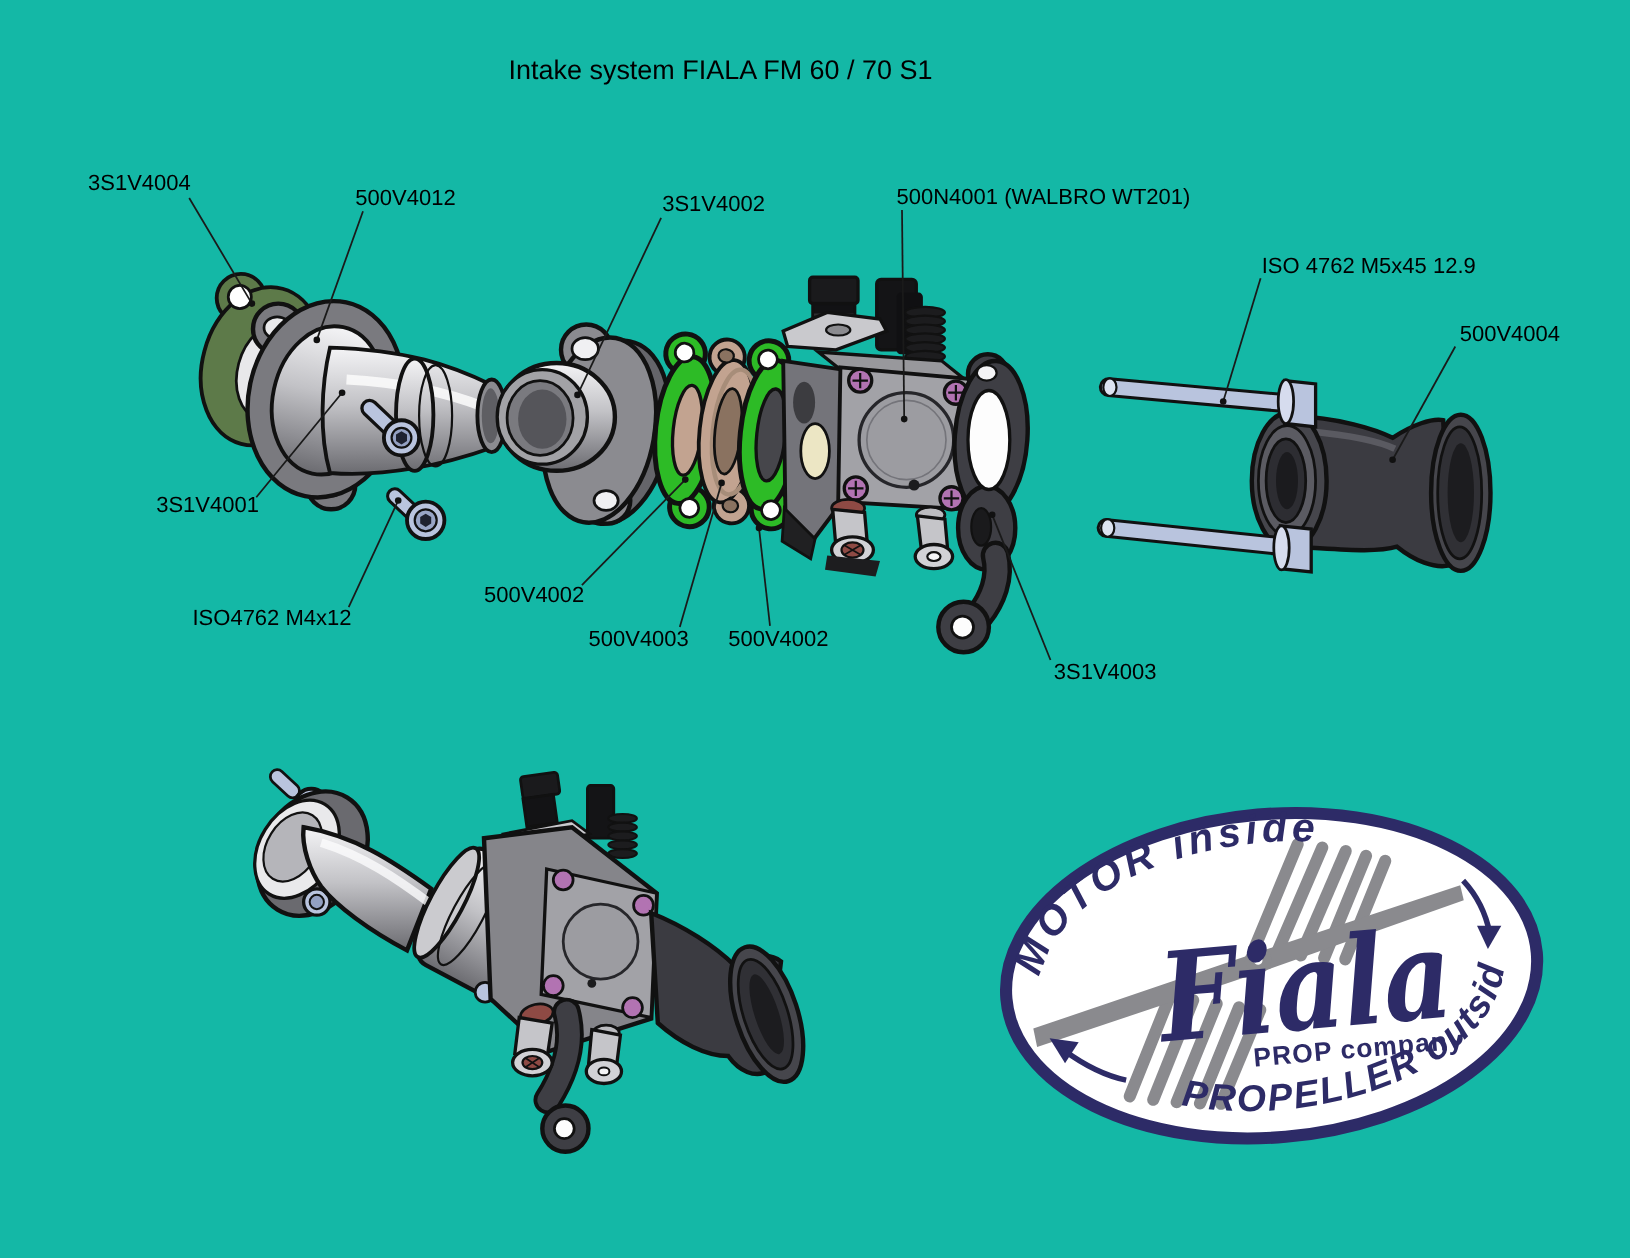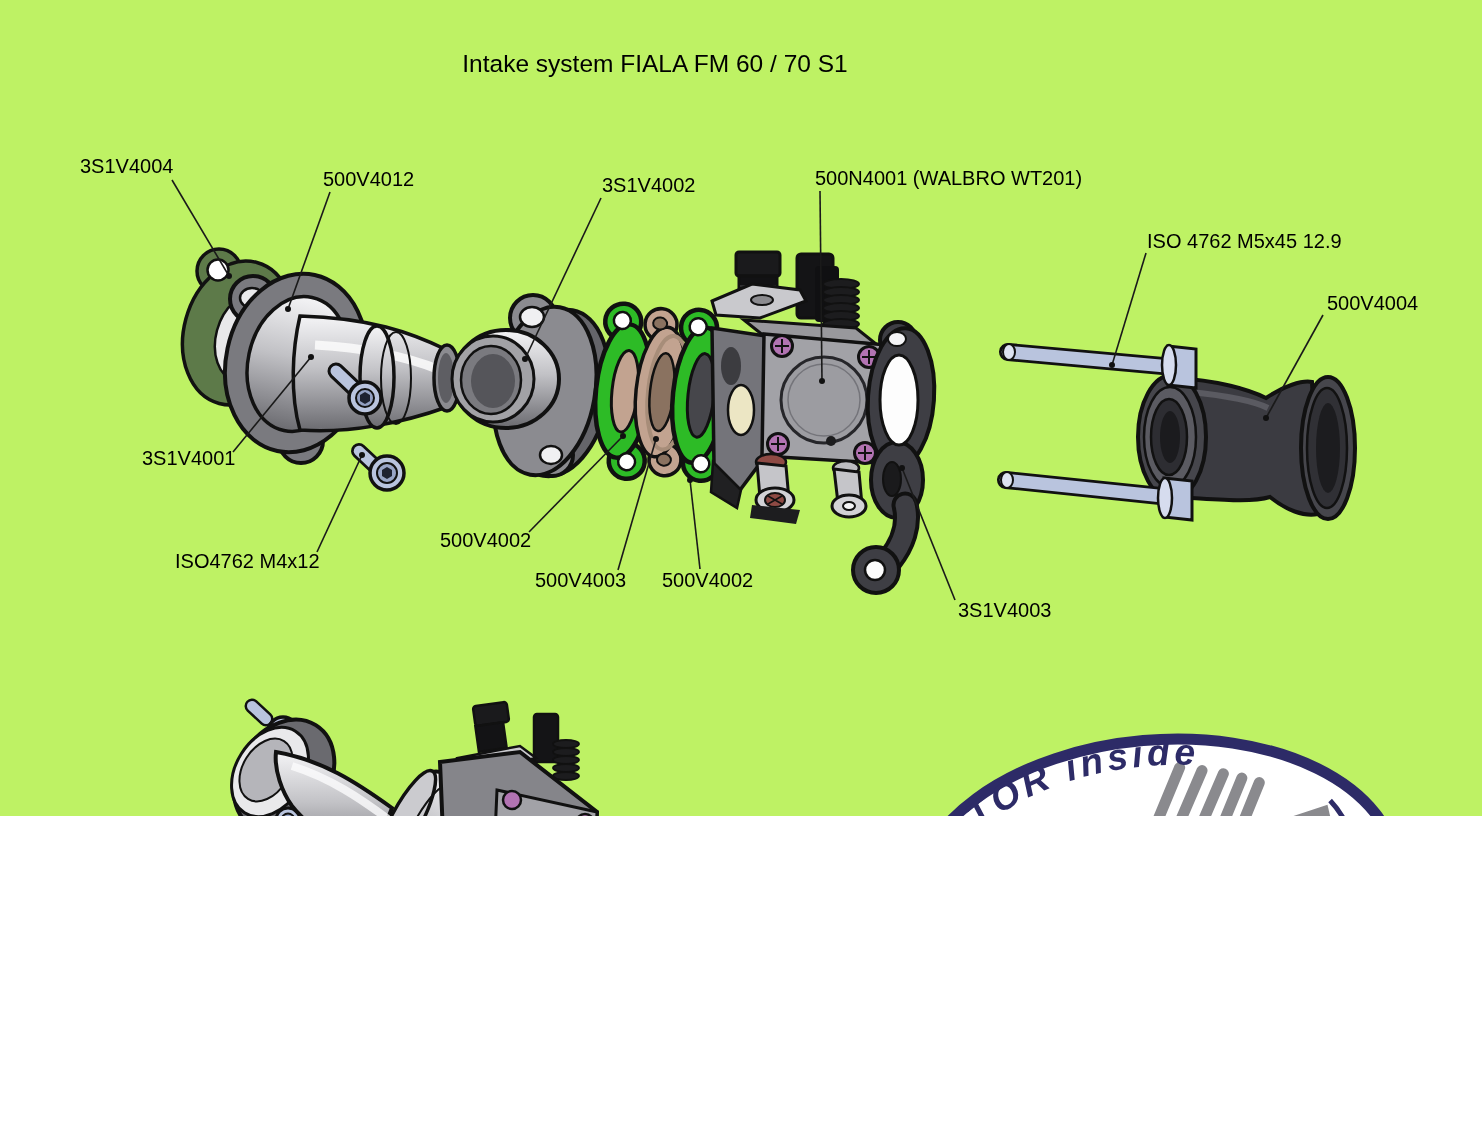--- a/index.html
+++ b/index.html
@@ -1,16 +1,16 @@
 <!DOCTYPE html>
 <html><head>
 <meta charset="utf-8">
 <style>
   html,body{margin:0;padding:0;background:#ffffff;}
-  .stage{position:relative;width:1482px;height:816px;background:#bef264;overflow:hidden;
+  .stage{position:relative;width:1482px;height:1144px;background:#14b8a6;overflow:hidden;
          font-family:"Liberation Sans",sans-serif;}
   svg{position:absolute;inset:0;}
   text{font-family:"Liberation Sans",sans-serif;}
   .lbl{font-size:20px;fill:#000;}
   .ttl{font-size:24.5px;fill:#000;}
   .leader{stroke:#1a1a1a;stroke-width:1.6;fill:none;}
   .dot{fill:#111;}
   .arcTxt{font-weight:bold;font-style:italic;font-size:37px;letter-spacing:4px;}
   .brand{font-family:"DejaVu Serif",serif;font-style:italic;font-weight:bold;font-size:112px;}
   .tagline{font-weight:bold;font-size:24px;letter-spacing:1px;}

